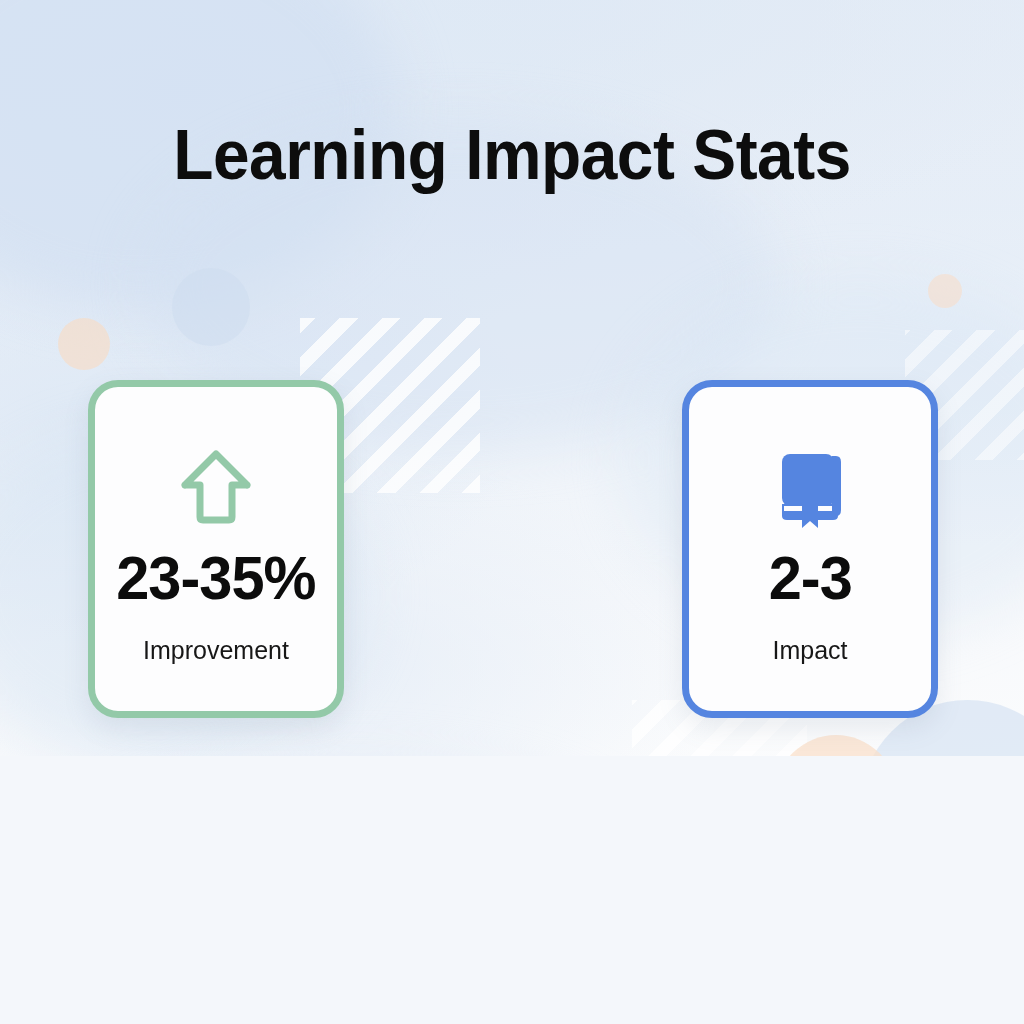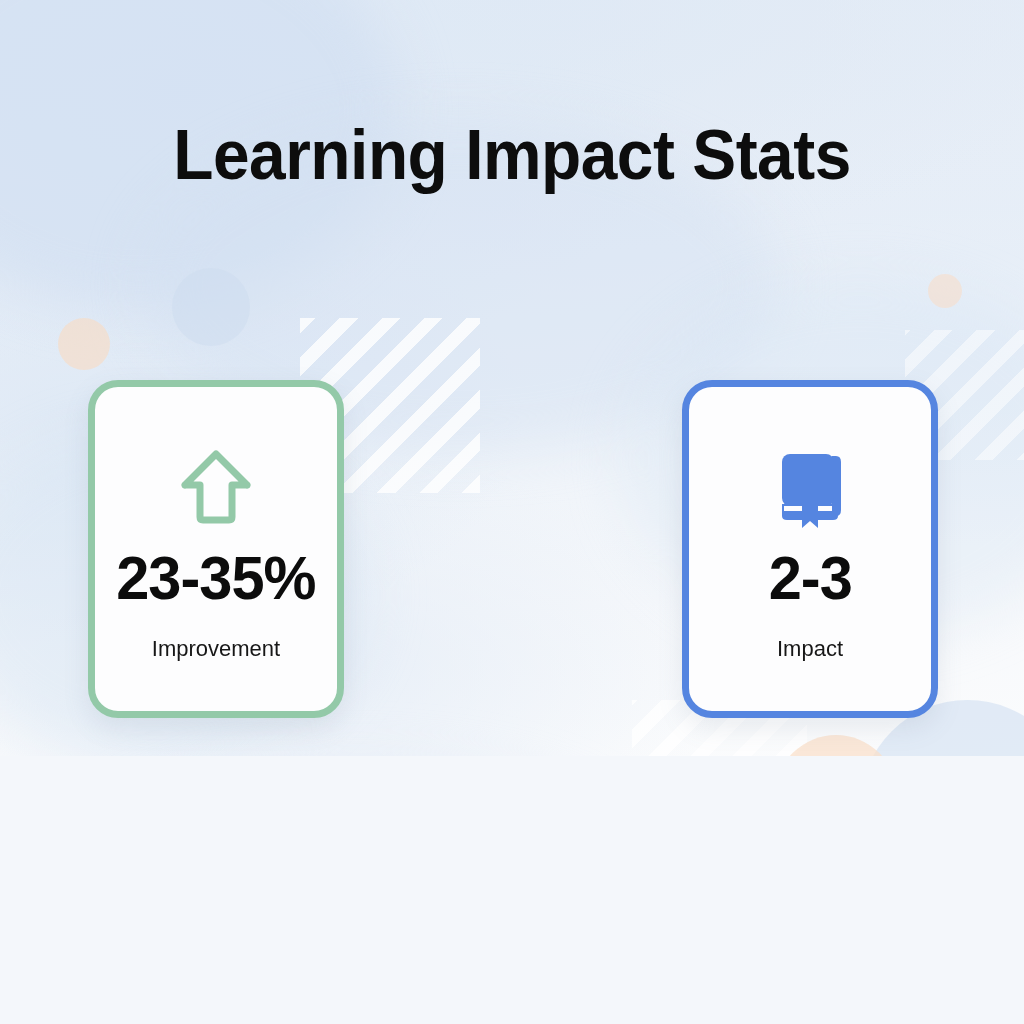--- a/index.html
+++ b/index.html
@@ -129,21 +129,21 @@
     line-height: 1;
     font-weight: bold;
     color: #0c0c0c;
     letter-spacing: -1px;
     font-family: "Liberation Sans Narrow", "Liberation Sans", "DejaVu Sans", sans-serif;
     transform: scaleX(0.96);
     white-space: nowrap;
   }
   .card-label {
     margin-top: 29px;
-    font-size: 22px;
+    font-size: 25px;
     line-height: 1;
     color: #171717;
     font-family: "Liberation Sans", "DejaVu Sans", sans-serif;
     white-space: nowrap;
   }
 </style>
 </head>
 <body>
 
 <div id="poster">

